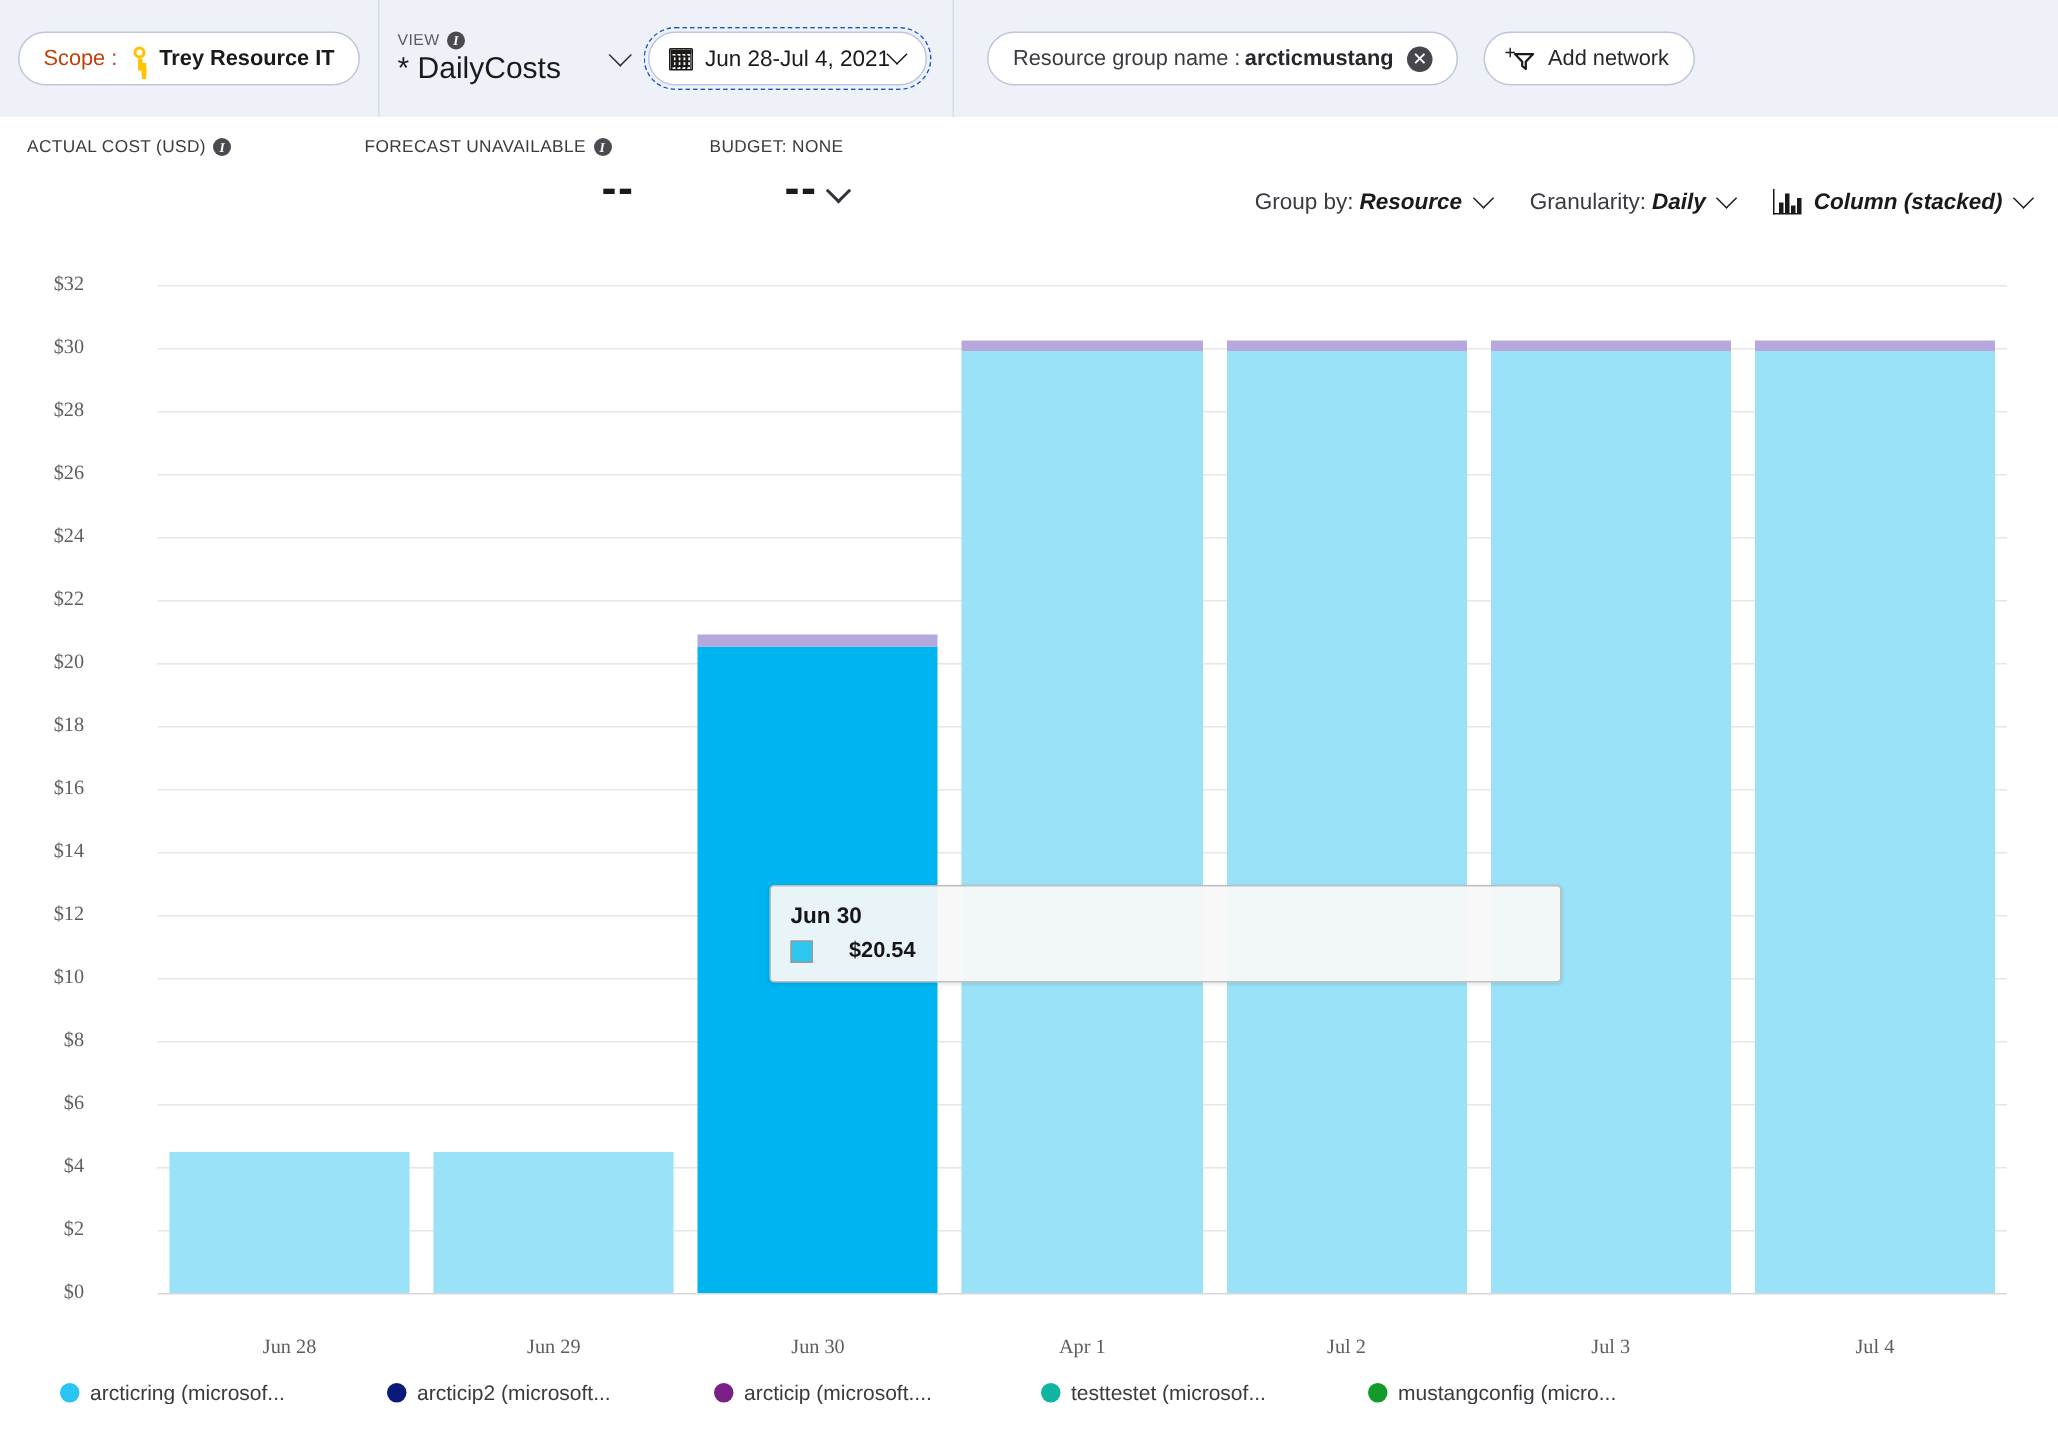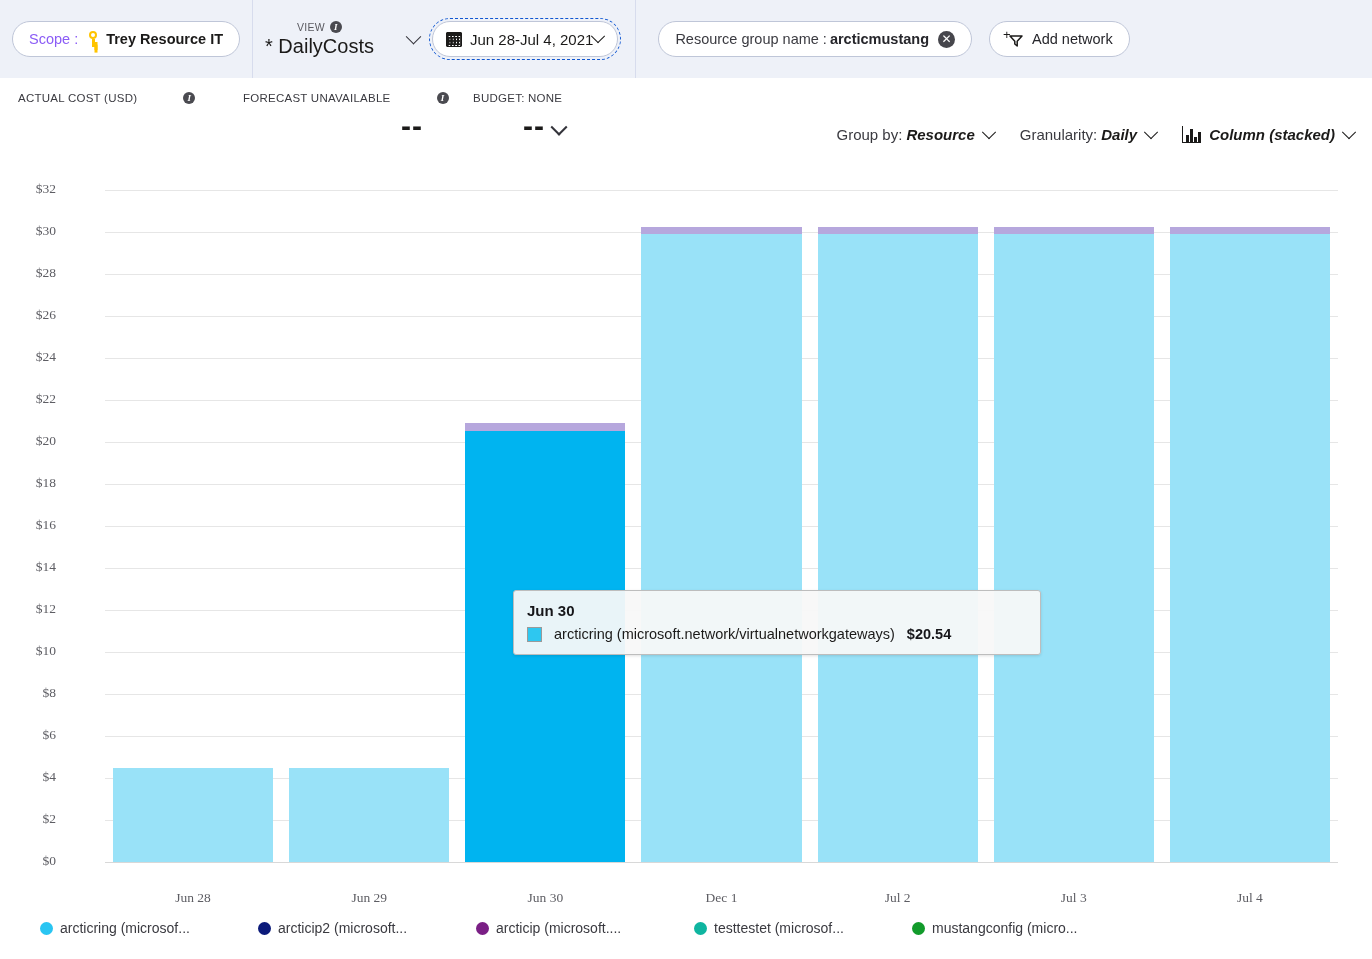--- a/index.html
+++ b/index.html
@@ -44,21 +44,21 @@
     height: 36px;
     display: inline-flex;
     align-items: center;
     padding: 0 16px;
     font-size: 14.5px;
     color: #26262b;
     white-space: nowrap;
     cursor: pointer;
     box-sizing: border-box;
   }
-  .scope-label { color: #8b5cf6; }
+  .scope-label { color: #c2410c; }
   .key-icon {
     display: inline-block;
     width: 16px; height: 16px;
     margin: 0 5px 0 7px;
     position: relative;
   }
   .key-icon::before {
     content: "";
     position: absolute;
     left: 4px; top: 0px;
@@ -85,21 +85,20 @@
     padding-left: 12px;
   }
   .view-cap {
     font-size: 10.5px;
     letter-spacing: 0.3px;
     color: #5a5a60;
     text-transform: uppercase;
     display: flex;
     align-items: center;
     margin-bottom: 1px;
-    justify-content: center;
   }
   .info-dot {
     display: inline-block;
     width: 12px; height: 12px;
     border-radius: 50%;
     background: #4a4a50;
     color: #ffffff;
     font-size: 9px;
     line-height: 12px;
     text-align: center;
@@ -224,21 +223,20 @@
     top: 14px;
   }
   .metric-cap {
     font-size: 11.5px;
     letter-spacing: 0.25px;
     color: #3a3a40;
     text-transform: uppercase;
     white-space: nowrap;
     display: flex;
     align-items: center;
-    gap: 41px;
   }
   .metric-val {
     font-size: 34px;
     color: #1b1a19;
     line-height: 44px;
     display: flex;
     align-items: flex-end;
     white-space: nowrap;
   }
   .metric-val .chev {
@@ -550,21 +548,21 @@
       <div class="xtick" style="left: 264.214px;">Jun 29</div>
       <div class="bar" style="left: 360.286px; width: 160.143px;">
         <div class="seg" style="height: 431.34px; bottom: 0px; background: rgb(0, 180, 240);"></div>
         <div class="seg" style="height: 7.35px; bottom: 431.34px; background: rgb(182, 167, 221);"></div>
       </div>
       <div class="xtick" style="left: 440.357px;">Jun 30</div>
       <div class="bar" style="left: 536.429px; width: 160.143px;">
         <div class="seg" style="height: 627.9px; bottom: 0px; background: rgb(153, 226, 248);"></div>
         <div class="seg" style="height: 7.35px; bottom: 627.9px; background: rgb(182, 167, 221);"></div>
       </div>
-      <div class="xtick" style="left: 616.5px;">Dec 1</div>
+      <div class="xtick" style="left: 616.5px;">Apr 1</div>
       <div class="bar" style="left: 712.571px; width: 160.143px;">
         <div class="seg" style="height: 627.9px; bottom: 0px; background: rgb(153, 226, 248);"></div>
         <div class="seg" style="height: 7.35px; bottom: 627.9px; background: rgb(182, 167, 221);"></div>
       </div>
       <div class="xtick" style="left: 792.643px;">Jul 2</div>
       <div class="bar" style="left: 888.714px; width: 160.143px;">
         <div class="seg" style="height: 627.9px; bottom: 0px; background: rgb(153, 226, 248);"></div>
         <div class="seg" style="height: 7.35px; bottom: 627.9px; background: rgb(182, 167, 221);"></div>
       </div>
       <div class="xtick" style="left: 968.786px;">Jul 3</div>
@@ -573,21 +571,20 @@
         <div class="seg" style="height: 7.35px; bottom: 627.9px; background: rgb(182, 167, 221);"></div>
       </div>
       <div class="xtick" style="left: 1144.93px;">Jul 4</div>
     </div>
 </div>
 
 <div class="tooltip">
   <div class="tt-title">Jun 30</div>
   <div class="tt-row">
     <span class="tt-swatch" style="background: rgb(46, 199, 240);"></span>
-    <span class="tt-name">arcticring (microsoft.network/virtualnetworkgateways)</span>
     <span class="tt-val">$20.54</span>
   </div>
 </div>
 
 <div class="legend" id="legend">
     <div class="leg-item">
       <span class="leg-dot" style="background: rgb(41, 197, 242);"></span>
       <span>arcticring (microsof...</span>
     </div>
     <div class="leg-item">

